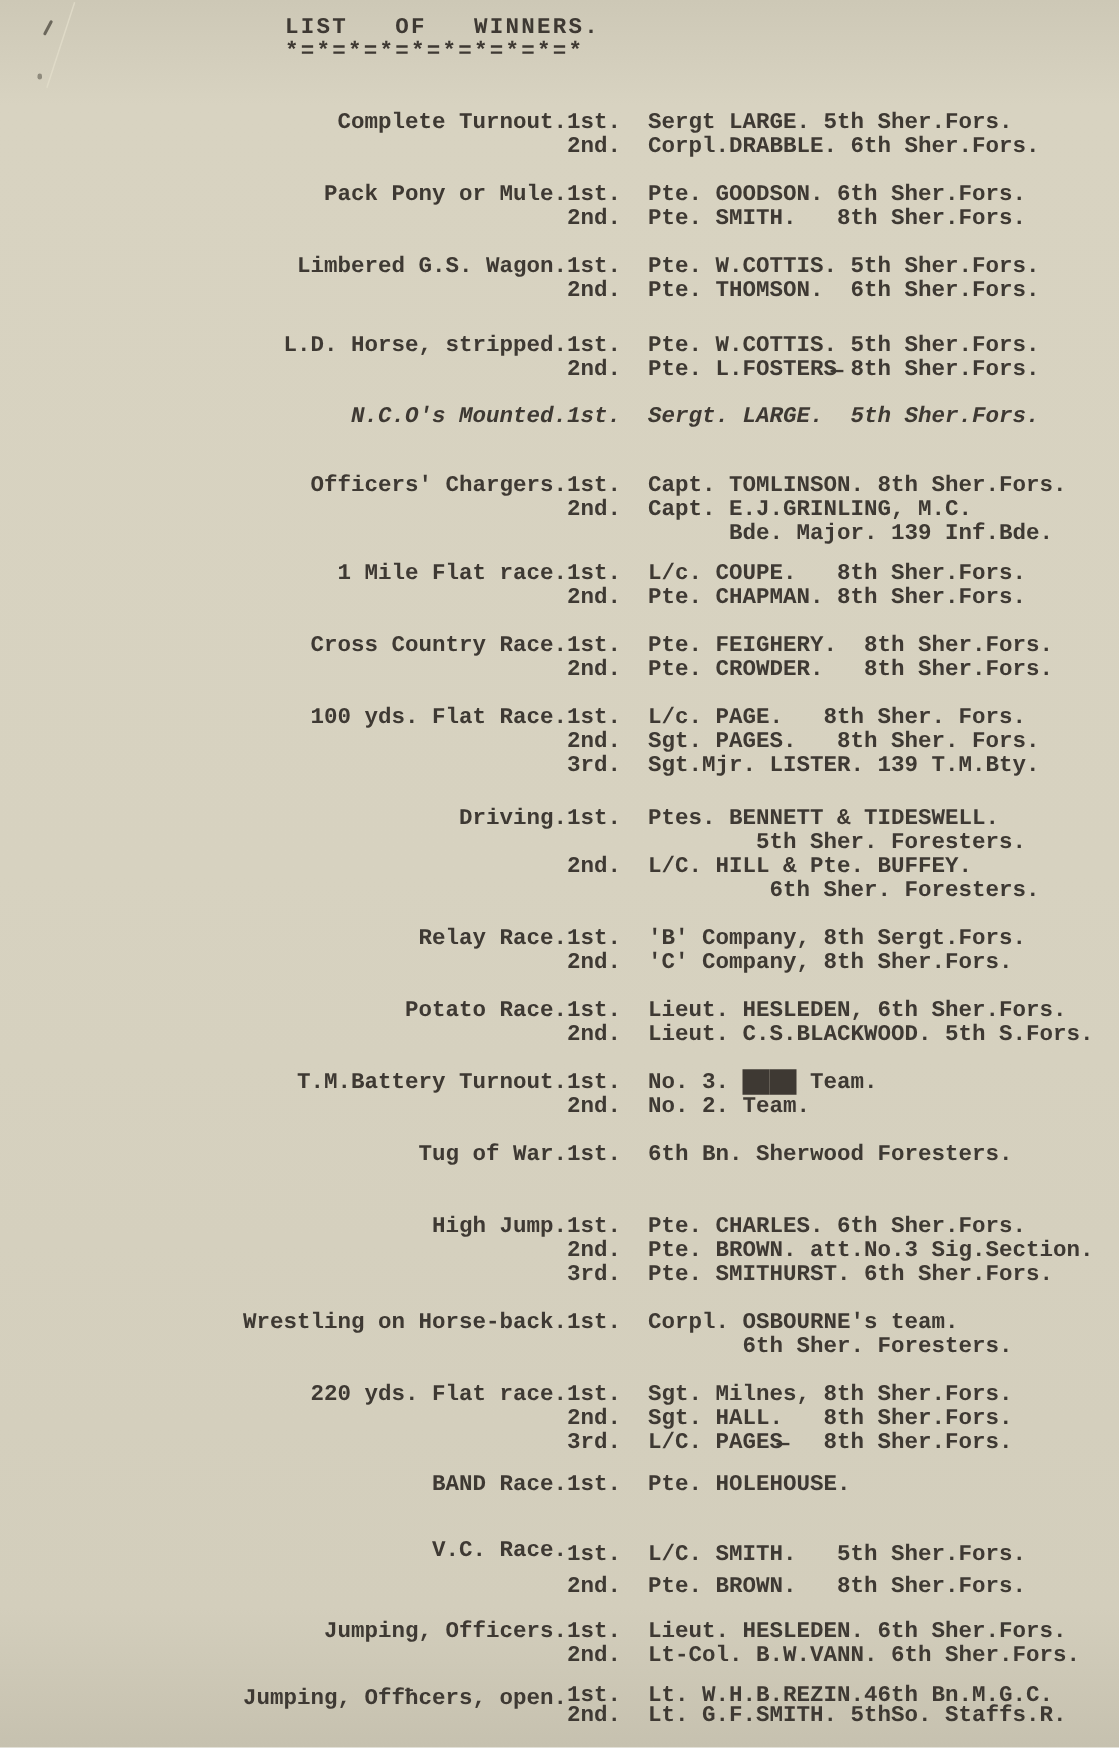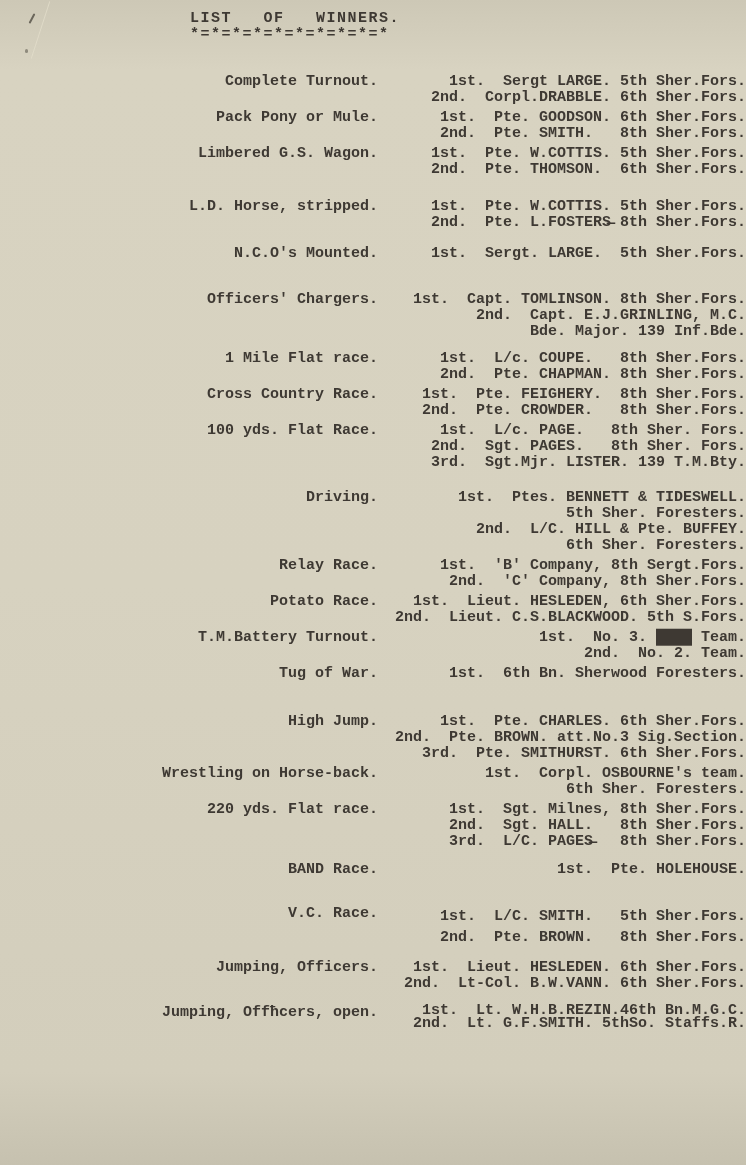--- a/index.html
+++ b/index.html
@@ -35,43 +35,43 @@
   }
   .title-underline {
     letter-spacing: 1.5px;
     line-height: 15px;
     white-space: pre;
   }
 
   .events { }
   .event-row {
     display: flex;
-    margin-top: 4px;
+    margin-top: 16px;
     padding-left: 20px;
   }
   .event-row:nth-child(1)  { margin-top: 32px; }
   .event-row:nth-child(4)  { margin-top: 21px; }
-  .event-row:nth-child(5)  { margin-top: 15px; }
+  .event-row:nth-child(5)  { margin-top: 15px; font-style: italic; }
   .event-row:nth-child(6)  { margin-top: 30px; }
   .event-row:nth-child(7)  { margin-top: 11px; }
   .event-row:nth-child(10) { margin-top: 19px; }
   .event-row:nth-child(15) { margin-top: 32px; }
   .event-row:nth-child(18) { margin-top: 12px; }
   .event-row:nth-child(19) { margin-top: 28px; }
   .event-row:nth-child(20) { margin-top: 12px; }
   .event-row:nth-child(21) { margin-top: 13px; }
 
   .event-name {
     width: 358px;
     flex: 0 0 358px;
     white-space: pre;
     line-height: 16px;
     text-align: right;
   }
-  .event-results { flex: 1 1 auto; text-align: right; }
+  .event-results { flex: 1 1 auto; }
   .result-line {
     white-space: pre;
     line-height: 16px;
   }
   
   .event-row:nth-child(19) .result-line { line-height: 21px; font-family: Liberation Mono, monospace; }
   
   .event-row.cramped .result-line { line-height: 12.5px; }
 </style>
 </head>

